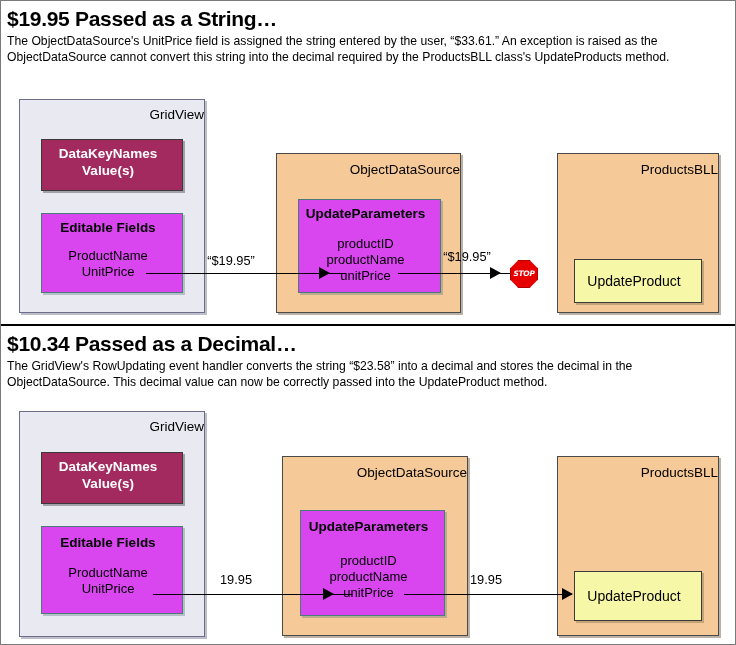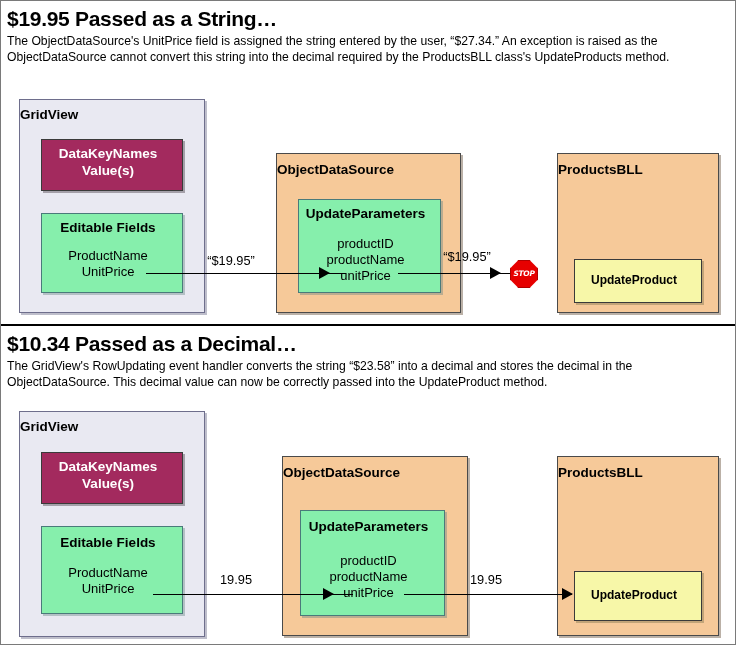--- a/index.html
+++ b/index.html
@@ -52,23 +52,23 @@
   .canvas { position: absolute; left: 0; width: 736px; }
 
   .box {
     position: absolute;
     box-sizing: border-box;
     border: 1px solid #333333;
   }
   .box-title {
     position: absolute;
     left: 0; right: 0;
-    text-align: left;
+    text-align: right;
     font-size: 13.5px;
-    font-weight: bold;
+    font-weight: normal;
     white-space: nowrap;
   }
   .inner-label {
     position: absolute;
     left: 0; right: 8px;
     text-align: center;
     white-space: nowrap;
   }
 
   
@@ -88,39 +88,39 @@
     background: #a32a5e;
     border: 1px solid #3a3a3a;
     box-shadow: 2px 2px 0 rgba(80,70,80,0.45);
   }
   .key-box .inner-label {
     color: #ffffff;
     font-weight: bold;
     font-size: 13.5px;
   }
   .cyan-box {
-    background: #86efac;
+    background: #d946ef;
     border: 1px solid #4a7a7a;
     box-shadow: 2px 2px 0 rgba(100,130,130,0.4);
   }
   .cyan-box .hdr {
     font-weight: bold;
     font-size: 13.5px;
   }
   .cyan-box .itm {
     font-size: 13px;
   }
   .yellow-box {
     background: #f7f7a8;
     border: 1px solid #3a3a3a;
     box-shadow: 2px 2px 0 rgba(130,120,80,0.45);
   }
   .yellow-box .inner-label {
-    font-weight: bold;
-    font-size: 12px;
+    font-weight: normal;
+    font-size: 14px;
   }
 
   
   .arrow-line {
     position: absolute;
     height: 0;
     border-top: 1.5px solid #000000;
   }
   .arrow-head {
     position: absolute;
@@ -161,21 +161,21 @@
 </style>
 </head>
 <body>
 
 <div id="page">
 
   <div class="section" id="section-string">
 
     <div class="sec-head" style="top:6px;">
       <div class="sec-title">$19.95 Passed as a String…</div>
-      <div class="sec-desc">The ObjectDataSource's UnitPrice field is assigned the string entered by the user, “$27.34.” An exception is raised as the ObjectDataSource cannot convert this string into the decimal required by the ProductsBLL class's UpdateProducts method.</div>
+      <div class="sec-desc">The ObjectDataSource's UnitPrice field is assigned the string entered by the user, “$33.61.” An exception is raised as the ObjectDataSource cannot convert this string into the decimal required by the ProductsBLL class's UpdateProducts method.</div>
     </div>
 
     <div class="canvas" style="top:0; height:323px;">
 
       <div class="box gridview-box" style="left:18px; top:98px; width:186px; height:214px;">
         <div class="box-title" style="top:7px;">GridView</div>
       </div>
 
       <div class="box key-box" style="left:40px; top:138px; width:142px; height:52px;">
         <div class="inner-label" style="top:6px;">DataKeyNames</div>

